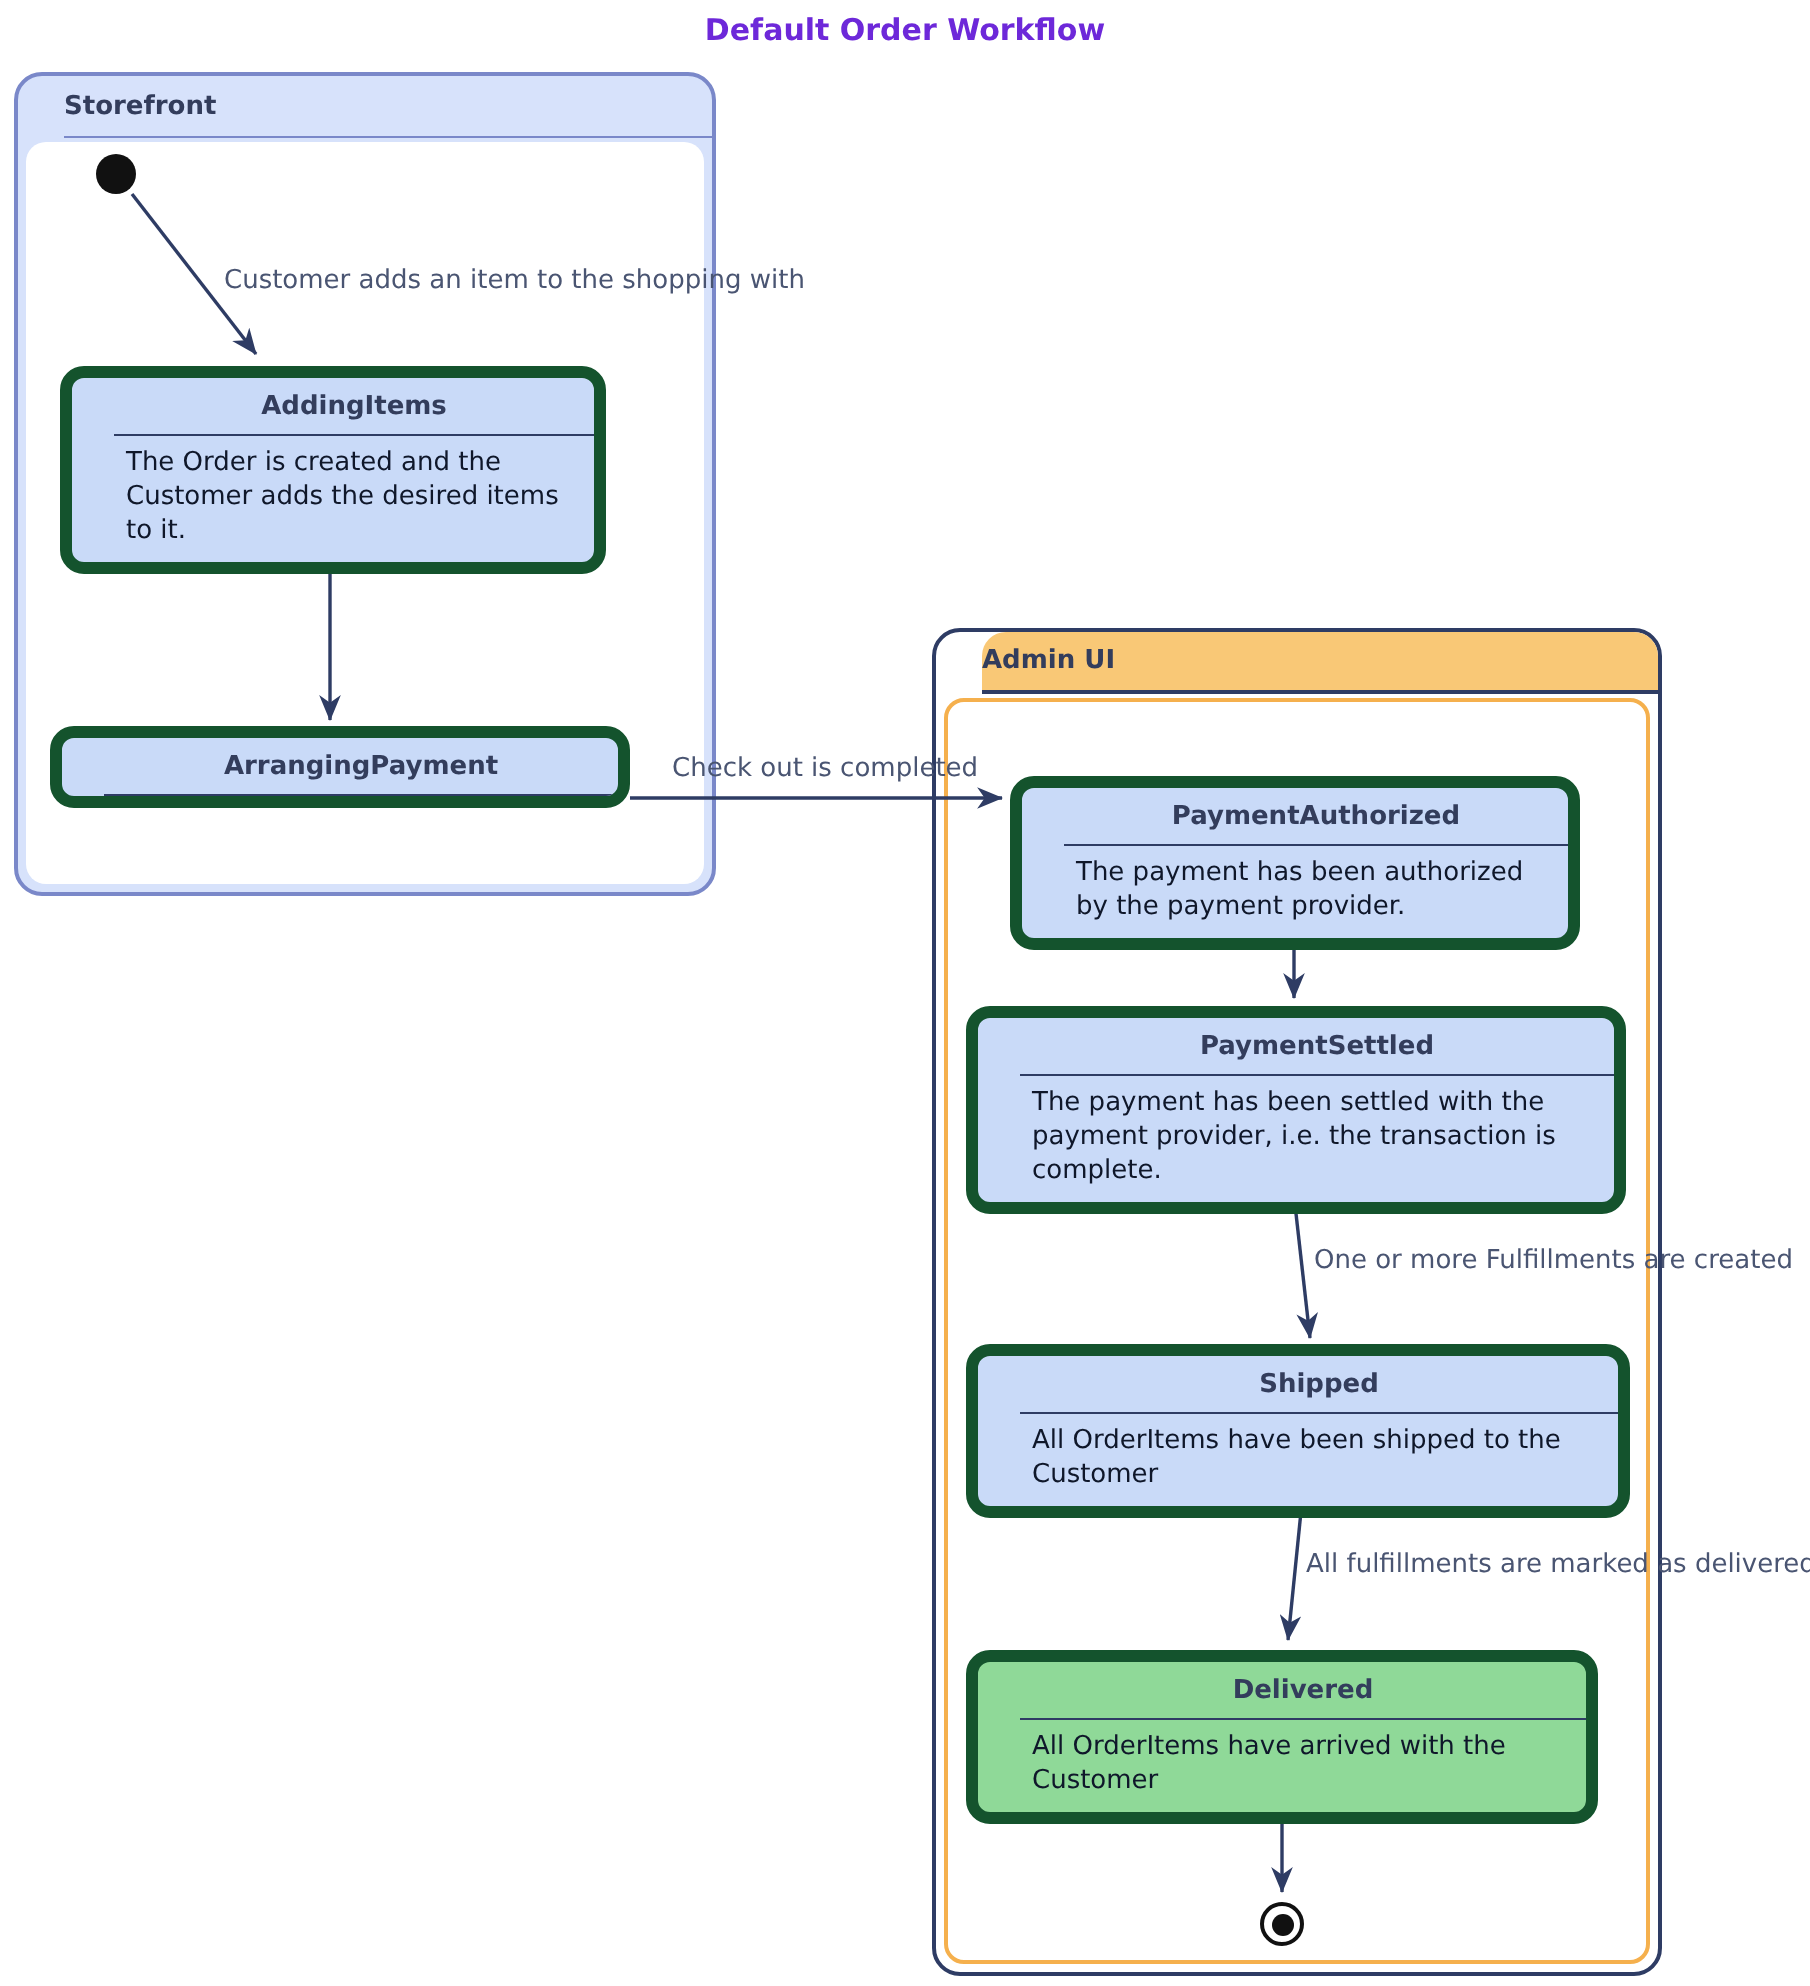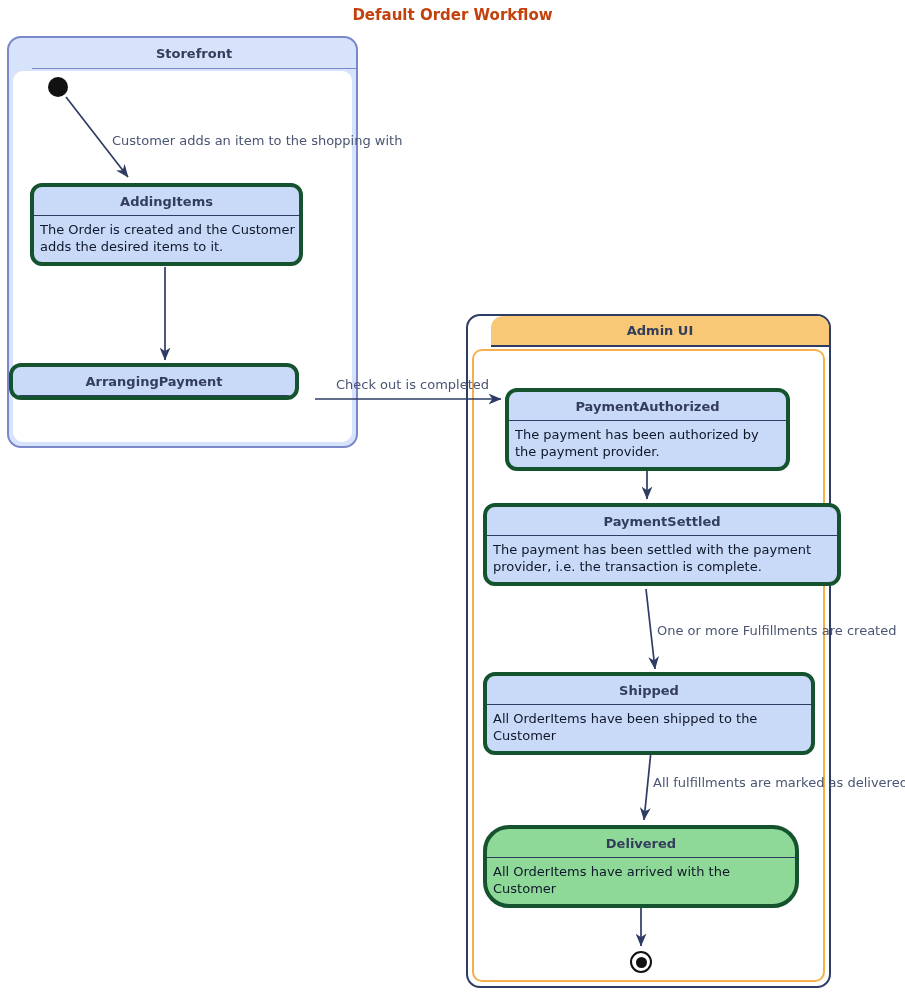--- a/index.html
+++ b/index.html
@@ -3,50 +3,50 @@
 <meta charset="utf-8">
 <style>
   * { margin:0; padding:0; box-sizing:border-box; }
   html,body { background:#ffffff; }
   body { font-family:"DejaVu Sans","Liberation Sans",sans-serif; }
   .canvas {
     position:relative; width:905px; height:993px; background:#ffffff; overflow:hidden;
   }
   .diagram-title {
     position:absolute; top:6px; left:0; width:905px; text-align:center;
-    font-size:15px; font-weight:bold; color:#c2410c;
+    font-size:15px; font-weight:bold; color:#6d28d9;
   }
   
   .frame {
     position:absolute; border-radius:14px;
   }
   .frame.storefront {
     background:#d7e2fb; border:2px solid #7a88c9;
   }
   .frame.admin {
     background:#ffffff; border:2px solid #2e3c64;
   }
   .frame-header {
     position:absolute; left:0; right:0; top:0; height:31px;
-    display:flex; align-items:center; justify-content:center;
+    display:flex; align-items:center; justify-content:flex-start;
     font-size:13px; font-weight:bold; color:#333d5c;
     border-radius:12px 12px 0 0;
     margin-left:23px;
   }
   .storefront .frame-header { border-bottom:1.5px solid #7a88c9; background:transparent; }
   .admin .frame-header { border-bottom:2px solid #2e3c64; background:#f9c876; }
   .frame-inner {
     position:absolute; left:4px; right:4px; top:33px; bottom:4px;
     background:#ffffff; border-radius:10px;
   }
   .admin .frame-inner { border:2px solid #f5b04d; }
   
   .state {
-    position:absolute; background:#c9daf8; border:4px solid #14532d;
-    border-radius:12px; color:#333d5c; overflow:hidden;
+    position:absolute; background:#c9daf8; border:6px solid #14532d;
+    border-radius:12px; color:#333d5c; overflow:hidden;padding-left:21px;
   }
   .state.green { background:#8fd998; }
   .state-title {
     font-size:13px; font-weight:bold; text-align:center;
     padding:7px 8px 6px 8px; border-bottom:1.5px solid #2e3c64;
   }
   .state-body {
     font-size:13px; color:#0f172a; line-height:17px;
     padding:5px 4px 7px 6px;
   }
@@ -106,40 +106,40 @@
     </g>
   </svg>
 
   <div class="initial-node" style="left:48px; top:77px;"></div>
 
   <div class="state" style="left:30px; top:183px; width:273px;">
     <div class="state-title">AddingItems</div>
     <div class="state-body">The Order is created and the Customer adds the desired items to it.</div>
   </div>
 
-  <div class="state" style="left:9px; top:363px; width:290px;">
+  <div class="state" style="left:25px; top:363px; width:290px;">
     <div class="state-title">ArrangingPayment</div>
   </div>
 
   <div class="state" style="left:505px; top:357px; width:285px;margin-top:31px;">
     <div class="state-title">PaymentAuthorized</div>
     <div class="state-body">The payment has been authorized by the payment provider.</div>
   </div>
 
-  <div class="state" style="left:483px; top:503px; width:358px;">
+  <div class="state" style="left:483px; top:503px; width:330px;">
     <div class="state-title">PaymentSettled</div>
     <div class="state-body">The payment has been settled with the payment provider, i.e. the transaction is complete.</div>
   </div>
 
   <div class="state" style="left:483px; top:672px; width:332px;">
     <div class="state-title">Shipped</div>
     <div class="state-body">All OrderItems have been shipped to the Customer</div>
   </div>
 
-  <div class="state green" style="left:483px; top:825px; width:316px;border-radius:26px;">
+  <div class="state green" style="left:483px; top:825px; width:316px;">
     <div class="state-title">Delivered</div>
     <div class="state-body">All OrderItems have arrived with the Customer</div>
   </div>
 
   <div class="final-node" style="left:630px; top:951px;">
     <div class="dot"></div>
   </div>
 
   <div class="t-label" style="left:112px; top:133px;">Customer adds an item to the shopping with</div>
   <div class="t-label" style="left:336px; top:377px;">Check out is completed</div>

